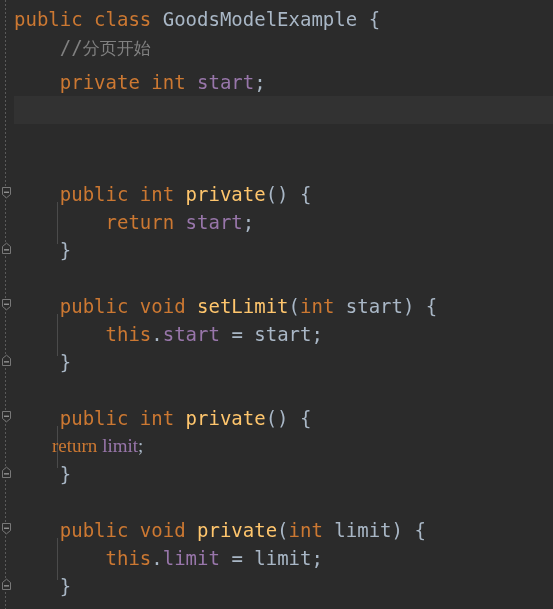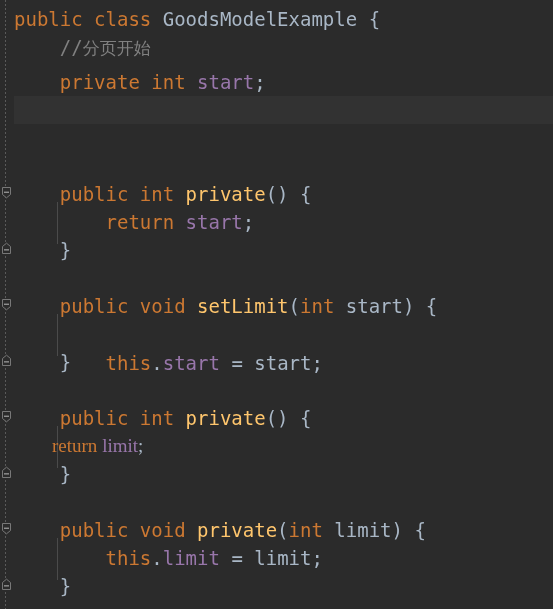--- a/index.html
+++ b/index.html
@@ -117,21 +117,21 @@
   <div id="code">
       <div class="code-line" style="top: 5px;"><span class="t-keyword">public class </span><span class="t-classname">GoodsModelExample</span><span class="t-punct"> {</span></div>
       <div class="code-line" style="top: 33px;"><span class="t-comment">    //</span><span class="t-comment cn">分页开始</span></div>
       <div class="code-line" style="top: 68px;"><span class="t-keyword">    private int </span><span class="t-field">start</span><span class="t-punct">;</span></div>
       <div class="code-line" style="top: 152px;"></div>
       <div class="code-line" style="top: 180px;"><span class="t-keyword">    public int </span><span class="t-method">private</span><span class="t-punct">() {</span></div>
       <div class="code-line" style="top: 208px;"><span class="t-keyword">        return </span><span class="t-field">start</span><span class="t-punct">;</span></div>
       <div class="code-line" style="top: 236px;"><span class="t-punct">    }</span></div>
       <div class="code-line" style="top: 264px;"></div>
       <div class="code-line" style="top: 292px;"><span class="t-keyword">    public void </span><span class="t-method">setLimit</span><span class="t-punct">(</span><span class="t-keyword">int </span><span class="t-param">start</span><span class="t-punct">) {</span></div>
-      <div class="code-line" style="top: 320px; margin-top: 29px;"><span class="t-keyword">        this</span><span class="t-punct">.</span><span class="t-field">start</span><span class="t-punct"> = </span><span class="t-param">start</span><span class="t-punct">;</span></div>
+      <div class="code-line" style="top: 320px;"><span class="t-keyword">        this</span><span class="t-punct">.</span><span class="t-field">start</span><span class="t-punct"> = </span><span class="t-param">start</span><span class="t-punct">;</span></div>
       <div class="code-line" style="top: 348px;"><span class="t-punct">    }</span></div>
       <div class="code-line" style="top: 376px;"></div>
       <div class="code-line" style="top: 404px;"><span class="t-keyword">    public int </span><span class="t-method">private</span><span class="t-punct">() {</span></div>
       <div class="code-line" style="top: 432px; font-family: Liberation Serif, serif;"><span class="t-keyword">        return </span><span class="t-field">limit</span><span class="t-punct">;</span></div>
       <div class="code-line" style="top: 460px;"><span class="t-punct">    }</span></div>
       <div class="code-line" style="top: 488px;"></div>
       <div class="code-line" style="top: 516px;"><span class="t-keyword">    public void </span><span class="t-method">private</span><span class="t-punct">(</span><span class="t-keyword">int </span><span class="t-param">limit</span><span class="t-punct">) {</span></div>
       <div class="code-line" style="top: 544px;"><span class="t-keyword">        this</span><span class="t-punct">.</span><span class="t-field">limit</span><span class="t-punct"> = </span><span class="t-param">limit</span><span class="t-punct">;</span></div>
       <div class="code-line" style="top: 572px;"><span class="t-punct">    }</span></div>
     </div>

